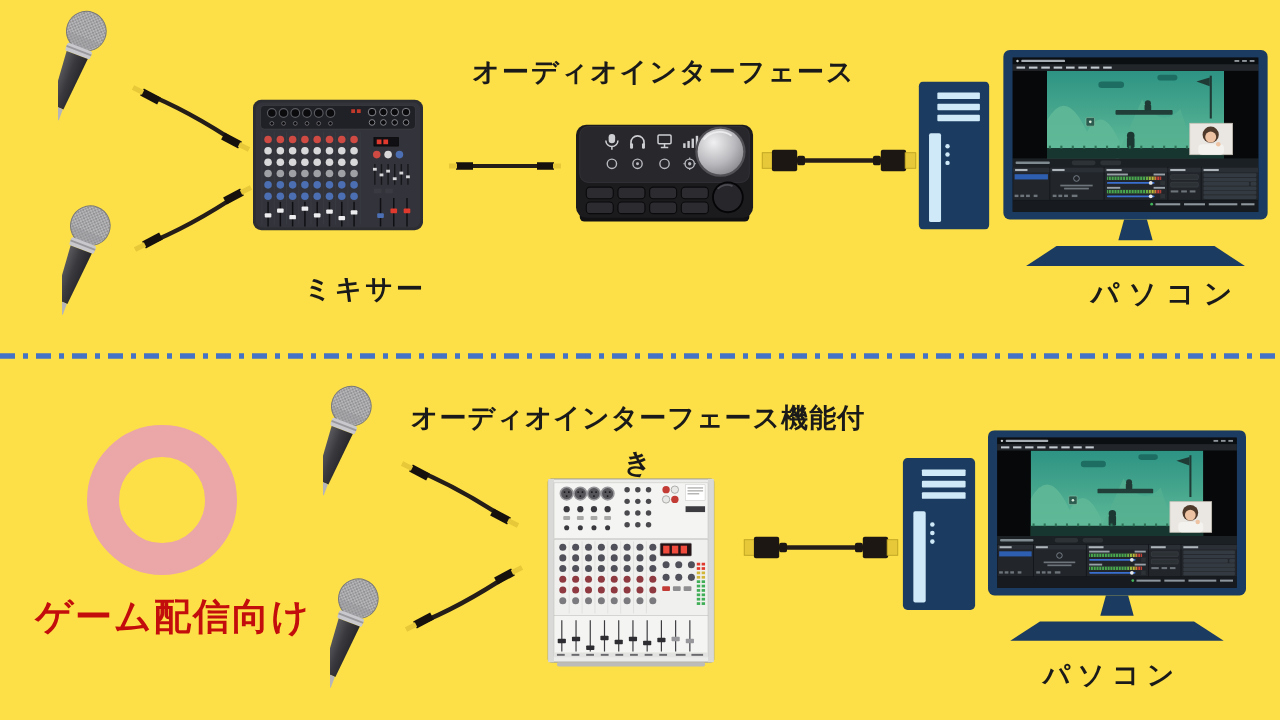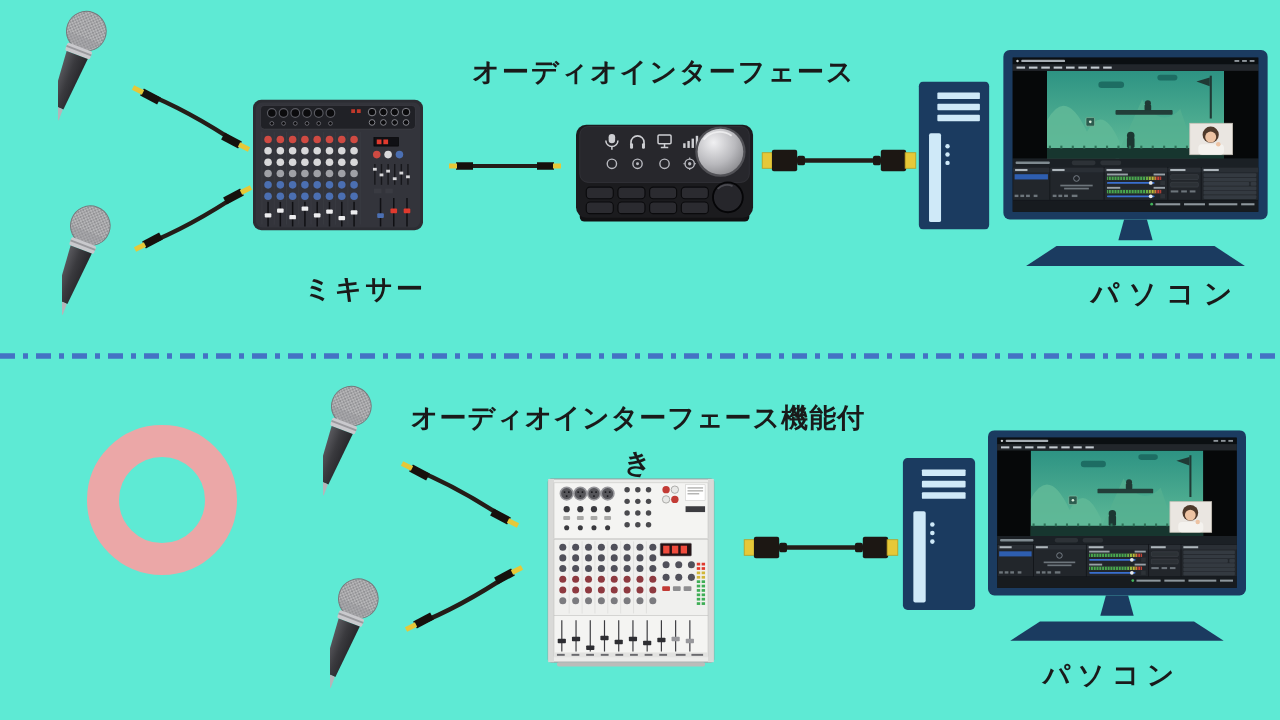--- a/index.html
+++ b/index.html
@@ -1,18 +1,18 @@
 <!DOCTYPE html>
 <html><head>
 <meta charset="utf-8">
 <style>
   html,body{margin:0;padding:0;background:#888;}
   #canvas{
     position:relative;width:1280px;height:720px;margin:0 auto;
-    background:#5eead4;overflow:hidden;
+    background:#fde047;overflow:hidden;
     font-family:"Liberation Sans","DejaVu Sans",sans-serif;
   }
   .abs{position:absolute;}
   .jp-label{
     position:absolute;text-align:center;font-weight:bold;color:#1a1a1a;
     font-size:27px;letter-spacing:2px;line-height:1.3;white-space:nowrap;
   }
   .pc-label{letter-spacing:9px;font-size:28px;}
   .two-line{white-space:normal;line-height:45px;font-size:27px;letter-spacing:1px;}
   #ring-badge{
@@ -630,20 +630,21 @@
   <svg class="abs" style="left:1003px;top:50px" width="265" height="217" viewBox="0 0 278 228">
       <use href="#sym-monitor"></use>
     </svg>
   <div class="jp-label pc-label" style="left:1046px;top:276px;width:240px;">パソコン</div>
 
   <svg class="abs" style="left:0;top:351px" width="1280" height="10">
     <line x1="0" y1="5" x2="1280" y2="5" stroke="#4472c4" stroke-width="5.5" stroke-dasharray="15 8 5 8"></line>
   </svg>
 
   <div id="ring-badge"></div>
+  <div id="game-caption">ゲーム配信向け</div>
 
   <svg class="abs" style="left:323px;top:380px" width="85" height="145" viewBox="0 0 90 150">
       <use href="#sym-mic"></use>
     </svg>
   <svg class="abs" style="left:330px;top:574px" width="85" height="142" viewBox="0 0 90 150">
       <use href="#sym-mic"></use>
     </svg>
 
   <svg class="abs" style="left:395px;top:452px" width="130" height="85" viewBox="0 0 130 85">
       <use href="#sym-cable-diag"></use>

